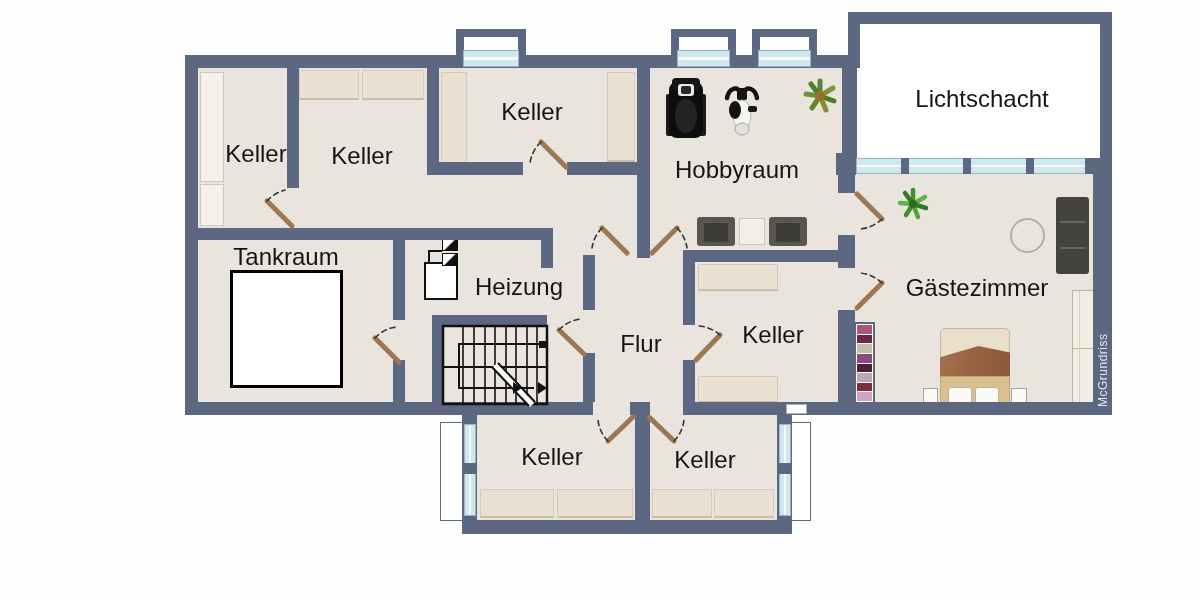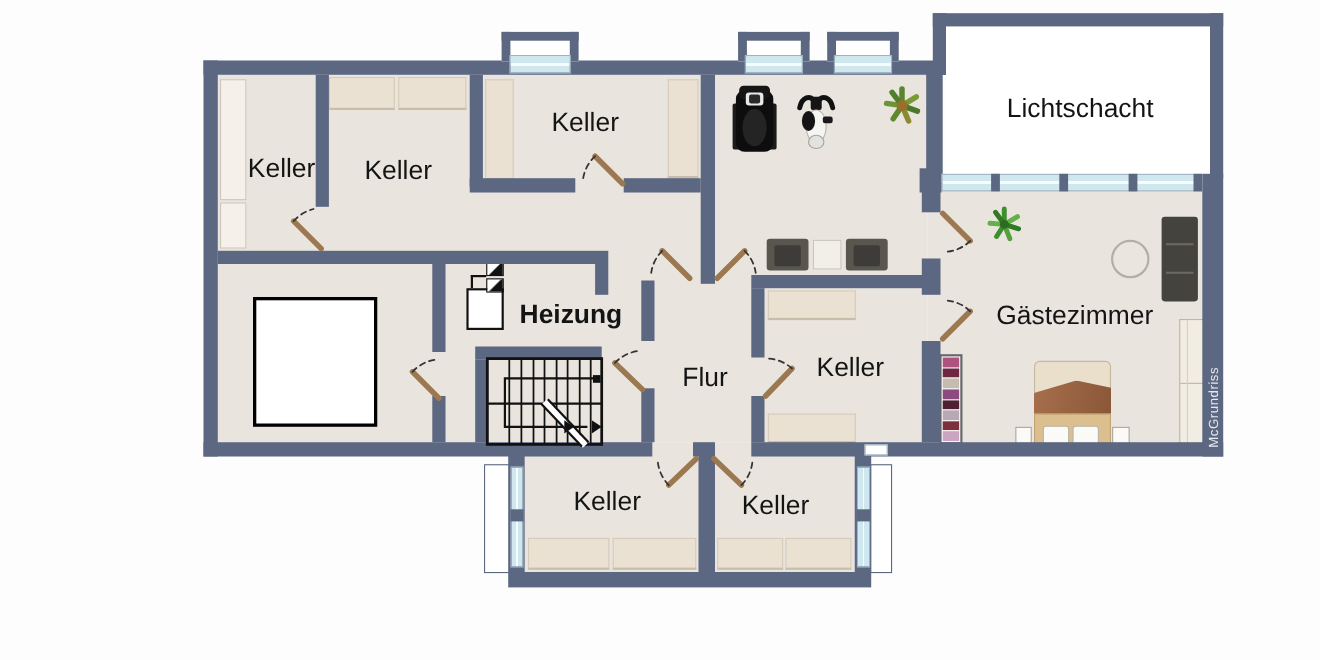--- a/index.html
+++ b/index.html
@@ -279,22 +279,24 @@
         <line x1="0" y1="0" x2="-13" y2="-1" stroke="#62b048" stroke-width="4.5"></line>
         <line x1="0" y1="0" x2="-8" y2="-11" stroke="#2f7a22" stroke-width="4.5"></line>
         <circle cx="0" cy="0" r="4" fill="#2e6b22"></circle>
       </g>
     </g>
   </svg>
 
   <div class="lbl" style="left:256px;top:154px;">Keller</div>
   <div class="lbl" style="left:362px;top:156px;">Keller</div>
   <div class="lbl" style="left:532px;top:112px;">Keller</div>
+  <div class="lbl" style="left:737px;top:170px;">Hobbyraum</div>
   <div class="lbl" style="left:977px;top:288px;">Gästezimmer</div>
   <div class="lbl" style="left:982px;top:99px;">Lichtschacht</div>
-  <div class="lbl" style="left:519px;top:287px;font-weight:bold;">Heizung</div>
+  <div class="lbl" style="left:286px;top:257px;">Tankraum</div>
+  <div class="lbl" style="left:519px;top:287px;">Heizung</div>
   <div class="lbl" style="left:641px;top:344px;">Flur</div>
   <div class="lbl" style="left:773px;top:335px;">Keller</div>
   <div class="lbl" style="left:552px;top:457px;">Keller</div>
   <div class="lbl" style="left:705px;top:460px;">Keller</div>
 
   <div class="mark">McGrundriss</div>
 </div>
 
 </body></html>

